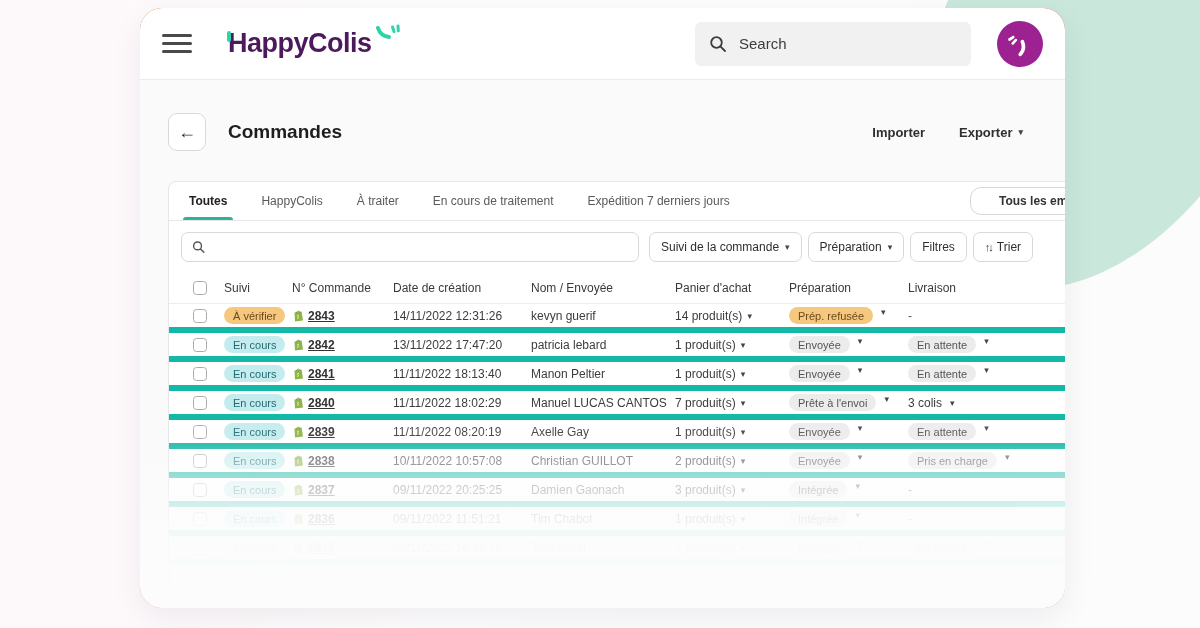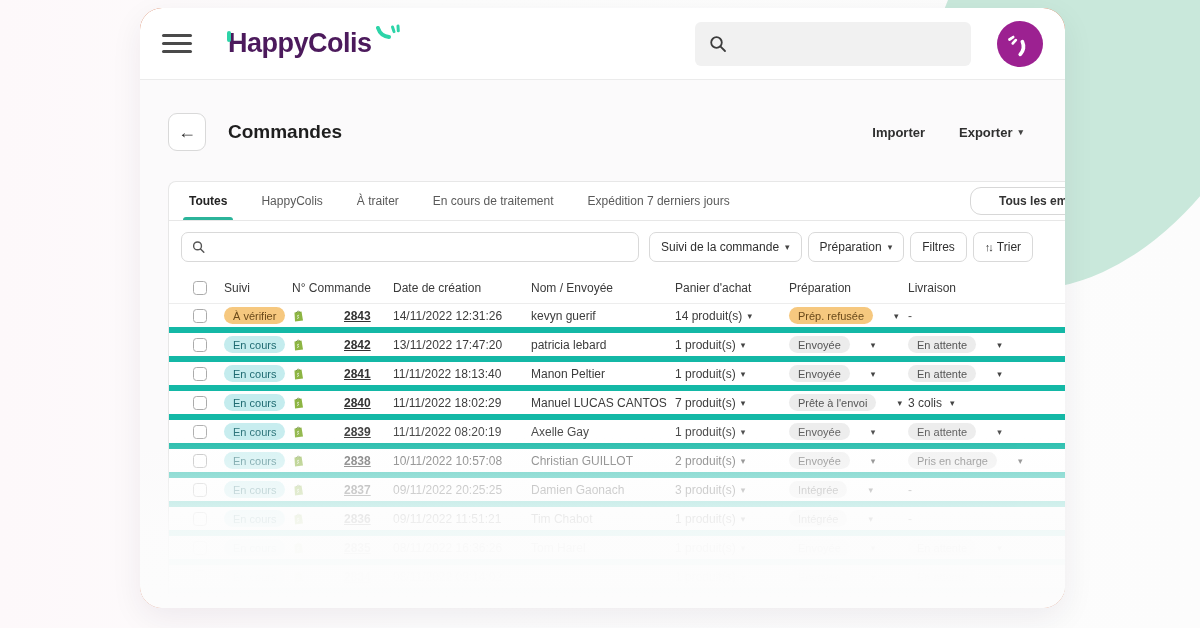--- a/index.html
+++ b/index.html
@@ -106,25 +106,25 @@
   .thead .cb-wrap { padding-left:24px; }
   .trow { height:29px; font-size:12px; color:#3c3c3c; border-bottom:6px solid #14b8a6; }
   .cb-wrap { padding-left:24px; display:flex; align-items:center; }
   .cb { width:14px; height:14px; border:1.5px solid #ababab; border-radius:3.5px; background:#fff; cursor:pointer; }
   .badge {
     display:inline-block; font-size:11px; padding:2.5px 9px; border-radius:11px; white-space:nowrap;
   }
   .badge.warn { background:#f6c87f; color:#6b4a1b; }
   .badge.info { background:#c4ecee; color:#1f6b72; }
   .badge.gray { background:#ececec; color:#555; }
-  .numcell { display:flex; align-items:center;gap:36px; }
+  .numcell { display:flex; align-items:center; }
   .numcell a { color:#333; font-weight:bold; text-decoration:underline; cursor:pointer; margin-left:4px; }
   .dropdown-txt { display:flex; align-items:center; cursor:pointer; }
   .dropdown-txt .caret { margin-left:5px; }
-  .prep-cell, .liv-cell { display:flex; align-items:center;gap:13px; }
+  .prep-cell, .liv-cell { display:flex; align-items:flex-start; }
   .prep-cell .caret, .liv-cell .caret { margin-left:8px; cursor:pointer; }
   .dash { color:#555; }
   .fade-overlay {
     position:absolute; left:0; right:0; bottom:0; height:170px; pointer-events:none;
     background:linear-gradient(to bottom, rgba(251,250,251,0) 0%, rgba(252,252,252,.85) 55%, #fcfcfc 100%);
   }
 </style>
 </head>
 <body>
 
@@ -145,20 +145,21 @@
         <path d="M16.5 3 l1.5 4.6" stroke="#2dd4a8" stroke-width="3" fill="none" stroke-linecap="round"></path>
         <path d="M22 2 l.3 4.8" stroke="#2dd4a8" stroke-width="3" fill="none" stroke-linecap="round"></path>
       </svg>
     </div>
     <div class="spacer"></div>
     <div class="searchbox">
       <svg width="18" height="18" viewBox="0 0 18 18">
         <circle cx="7.5" cy="7.5" r="5.3" stroke="#3c3c3c" stroke-width="1.8" fill="none"></circle>
         <path d="M11.6 11.6 L16 16" stroke="#3c3c3c" stroke-width="1.8" stroke-linecap="round"></path>
       </svg>
+      <input placeholder="Search" style="">
     </div>
     <div class="phone-btn">
       <svg width="22" height="18" viewBox="0 0 24 19">
         <path d="M2 4 a13 13 0 0 0 11 9" stroke="#fff" stroke-width="4" fill="none" stroke-linecap="round"></path>
         <path d="M16.5 3 l1.5 4.6" stroke="#fff" stroke-width="3" fill="none" stroke-linecap="round"></path>
         <path d="M22 2 l.3 4.8" stroke="#fff" stroke-width="3" fill="none" stroke-linecap="round"></path>
       </svg>
     </div>
   </div>
 

